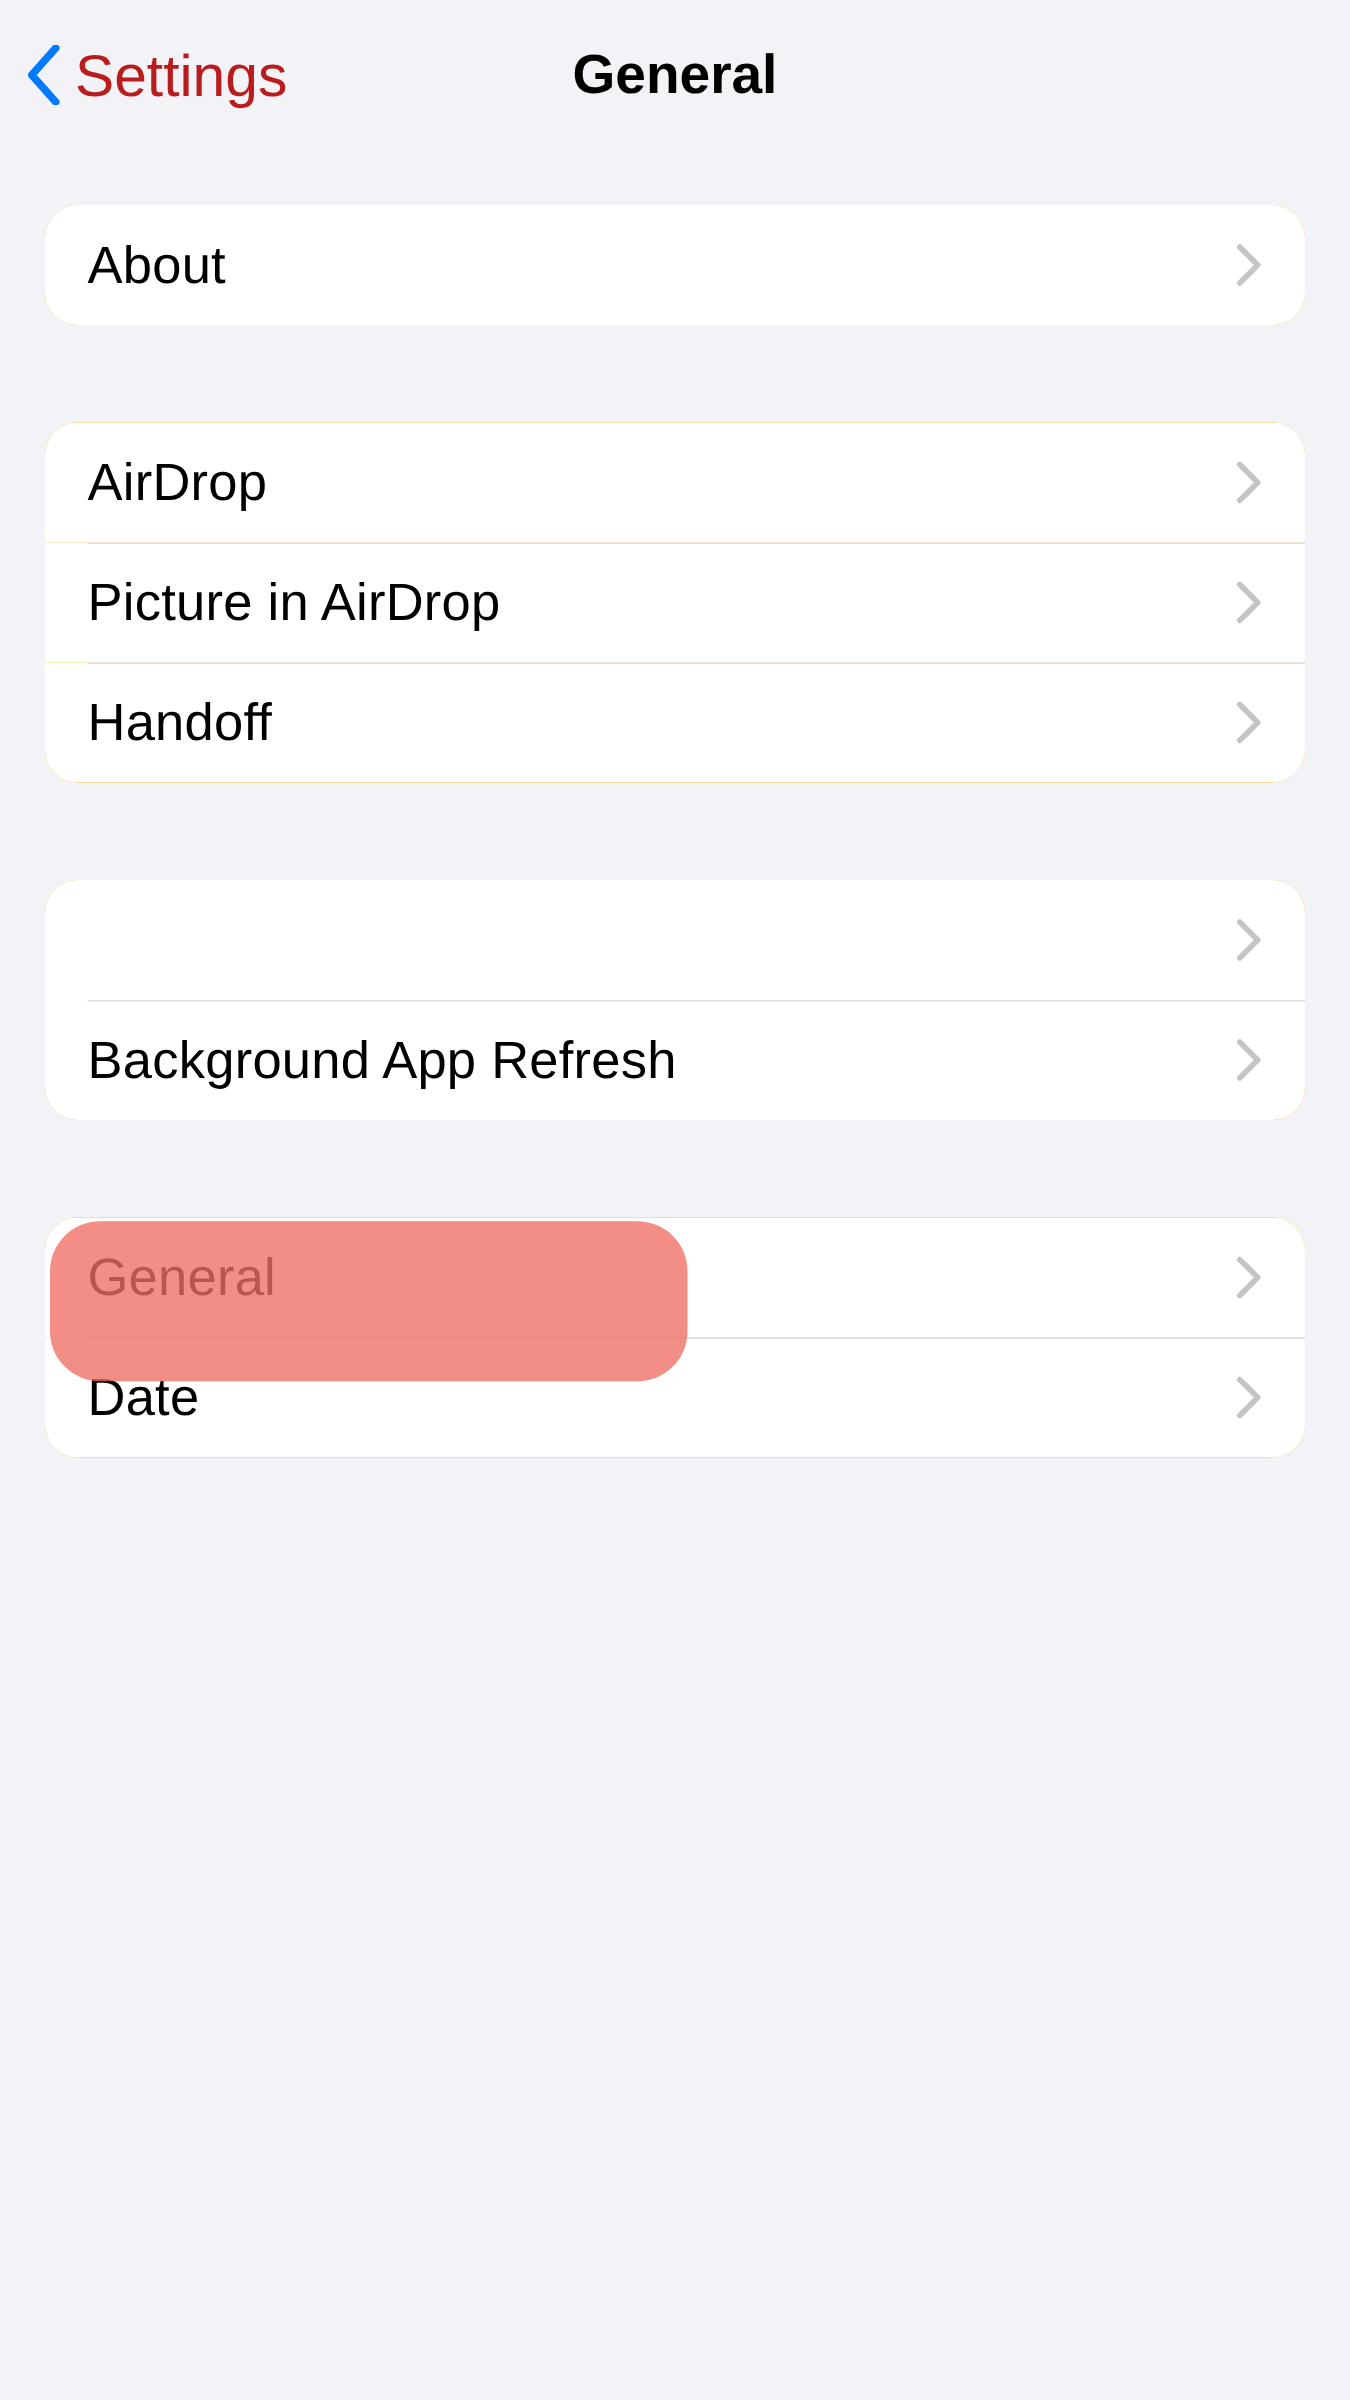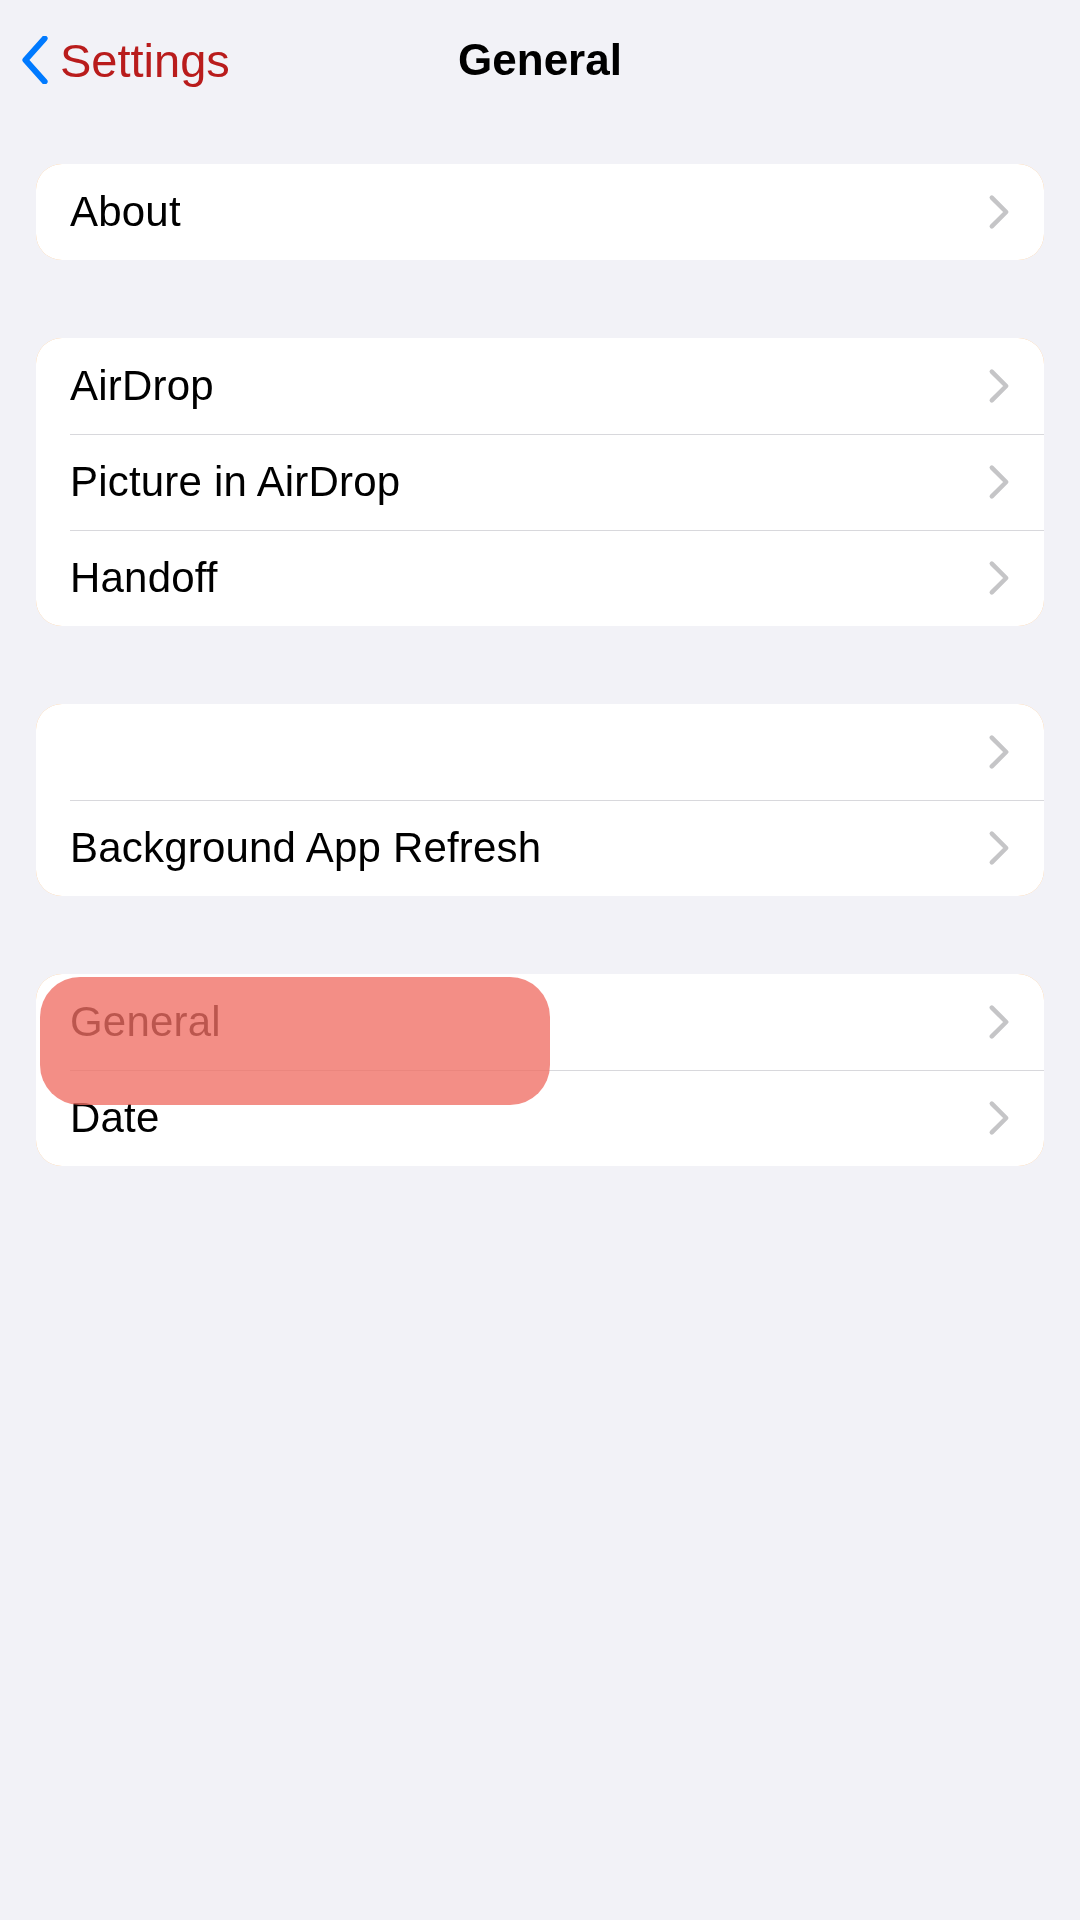--- a/index.html
+++ b/index.html
@@ -32,21 +32,21 @@
   .back svg { width: 34px; height: 48px; }
   .title {
     margin: 18px auto;
     font-size: 44px;
     font-weight: 700;
   }
   .content {
     padding: 0 36px;
   }
   .group {
-    background: #fdba74;
+    background: #eab308;
     border-radius: 26px;
     overflow: hidden;
   }
   .gap-sm { height: 44px; }
   .gap-lg { height: 78px; }
   .row {
     height: 96px;
     display: flex;
     align-items: center;
     padding: 0 34px;

